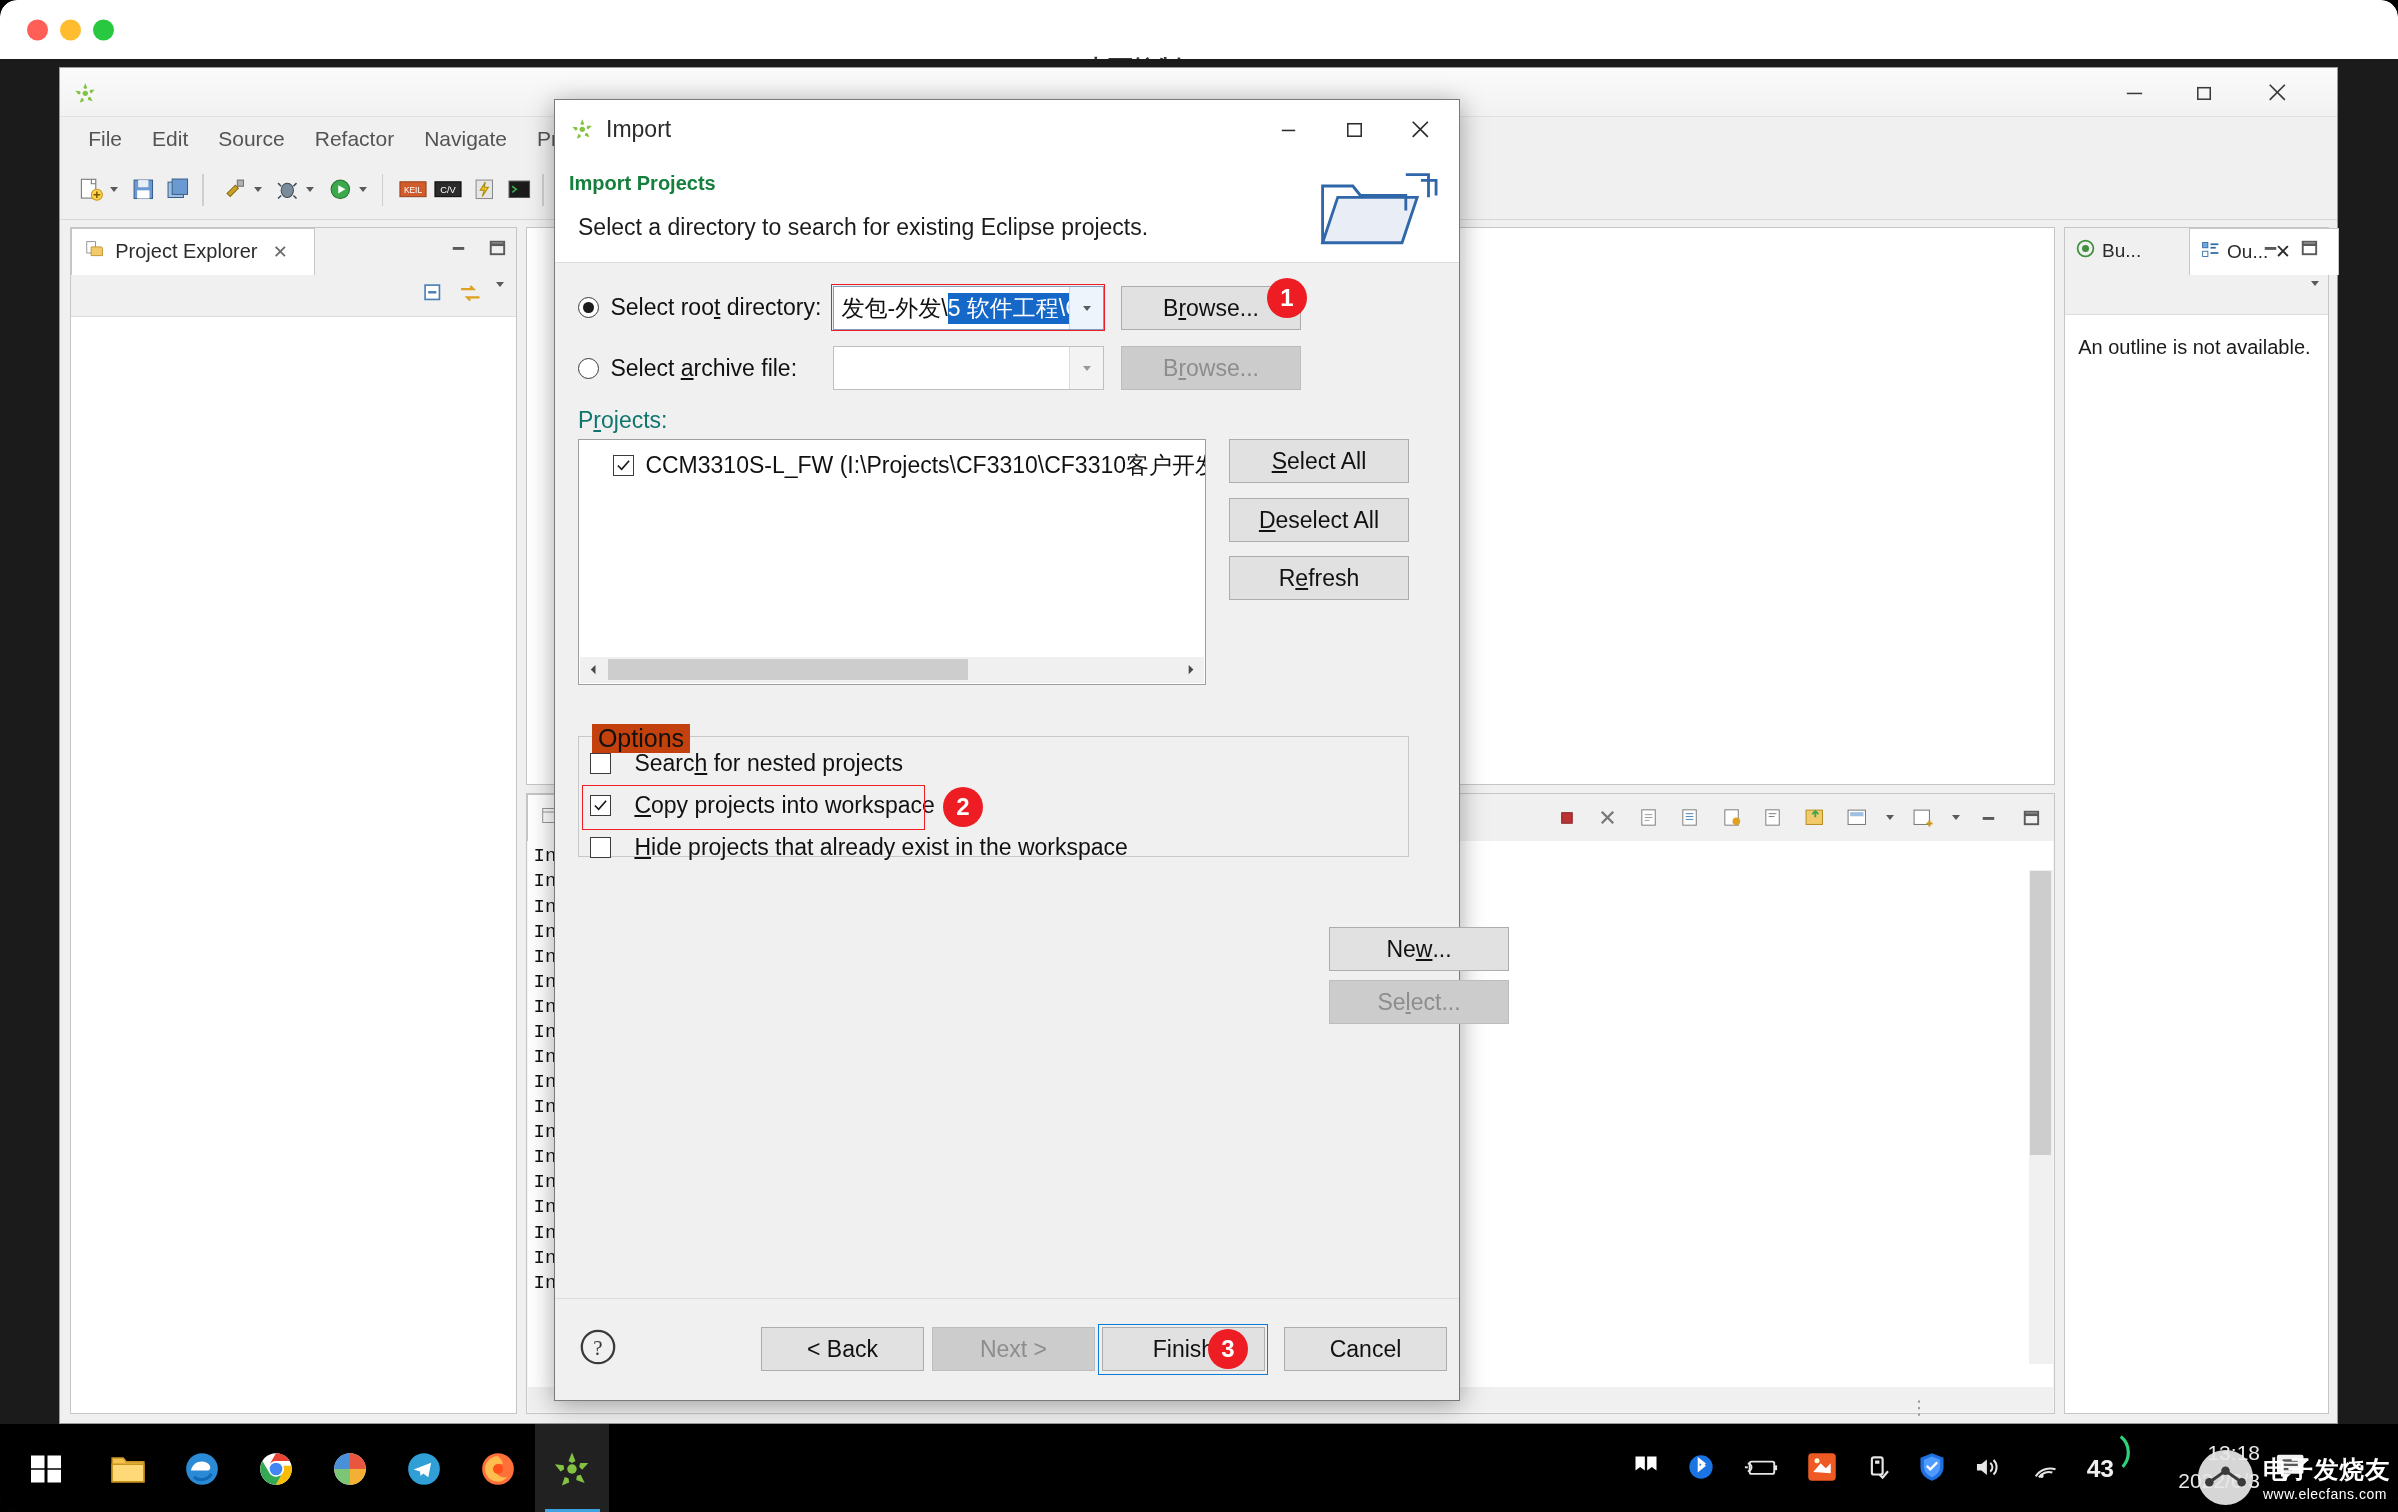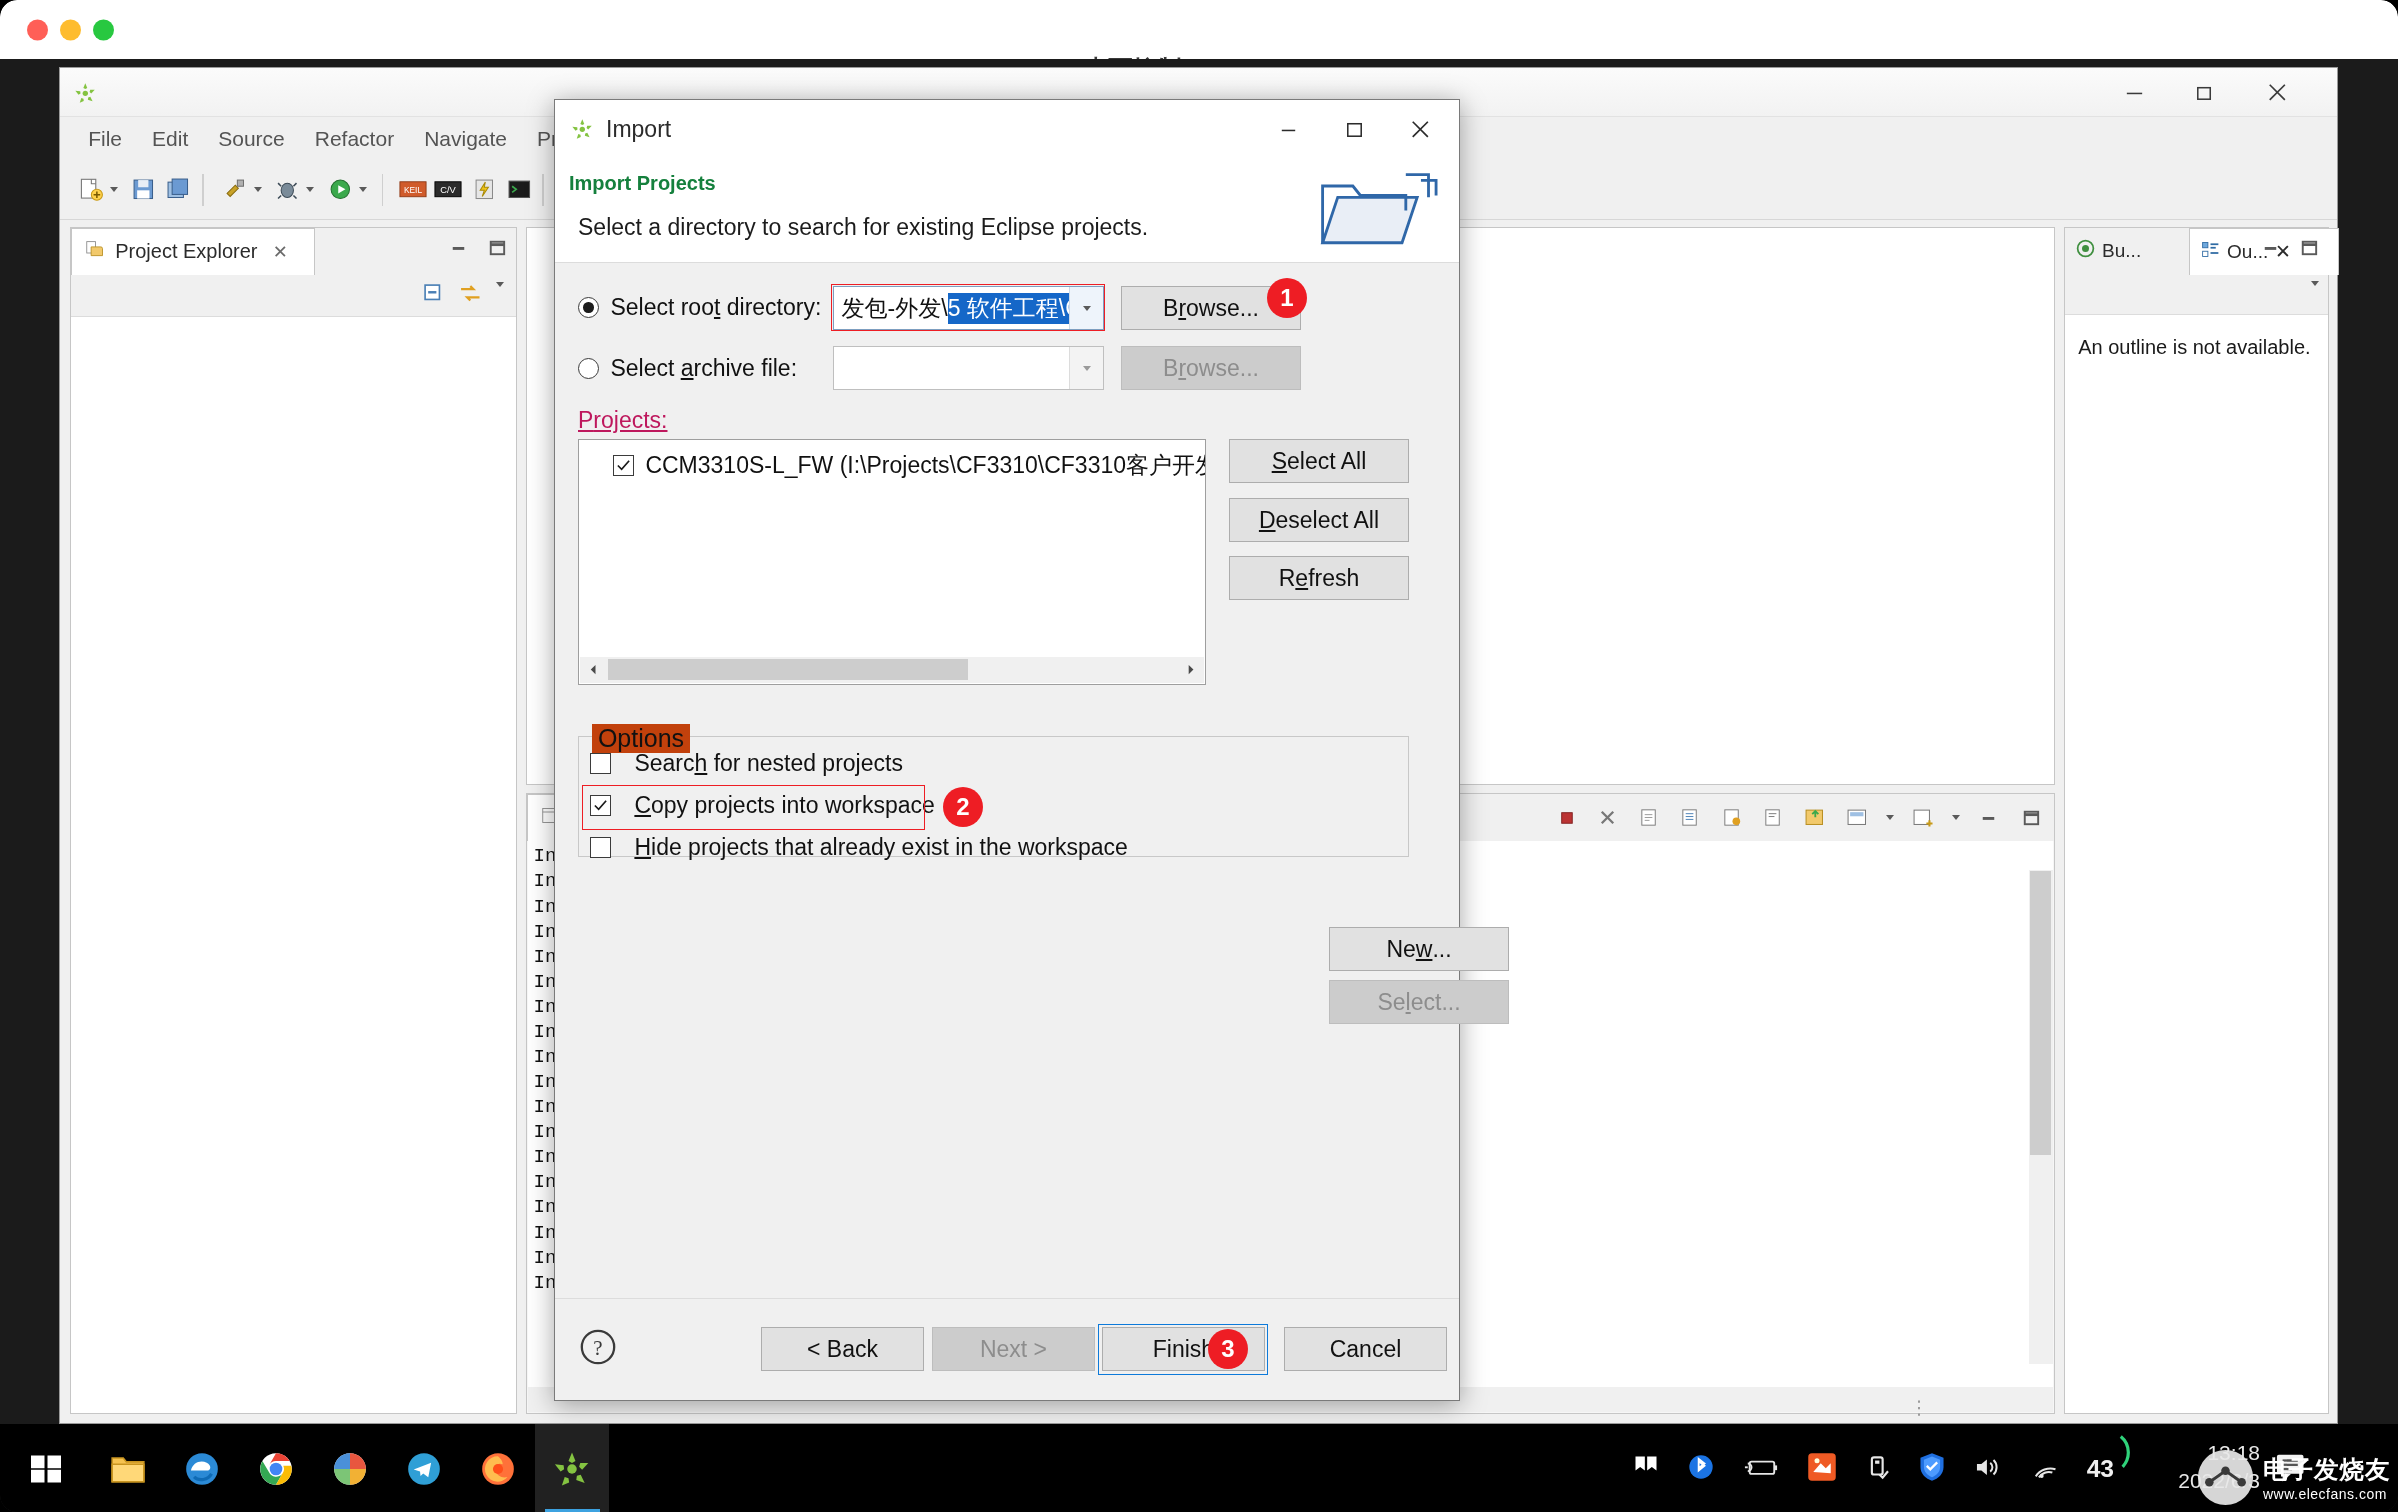--- a/index.html
+++ b/index.html
@@ -205,21 +205,21 @@
   .combo.disabled .combo-caret { background:#f3f3f3; border-left:0.9px solid #dcdcdc;}
 
   .btn {
     position:absolute; height:44px; background:#e1e1e1; border:0.9px solid #adadad;
     font-size:23px; color:#111; display:flex;align-items:center;justify-content:center;
     white-space:nowrap;
   }
   .btn.disabled { background:#cccccc; border:0.9px solid #bdbdbd; color:#8d8d8d; }
   .btn u { text-decoration:underline; }
 
-  #projects-label { position:absolute; left:23px; top:144px; font-size:23px; color:#be185d;text-decoration:underline; }
+  #projects-label { position:absolute; left:23px; top:144px; font-size:23px; color:#0f766e; }
   #projects-label u { text-decoration:underline; }
   #projects-list {
     position:absolute; left:23px; top:176px; width:628px; height:246px;
     background:#ffffff; border:0.9px solid #9e9e9e;
   }
   #project-row { display:flex; align-items:center; gap:11.4px; padding:9.5px 0 0 34px; font-size:23px; color:#111; white-space:nowrap; overflow:hidden;}
   .chk {
     width:21px;height:21px;border:1.9px solid #3b3b3b;background:#fff;
     display:inline-flex;align-items:center;justify-content:center; flex:0 0 auto;
   }

